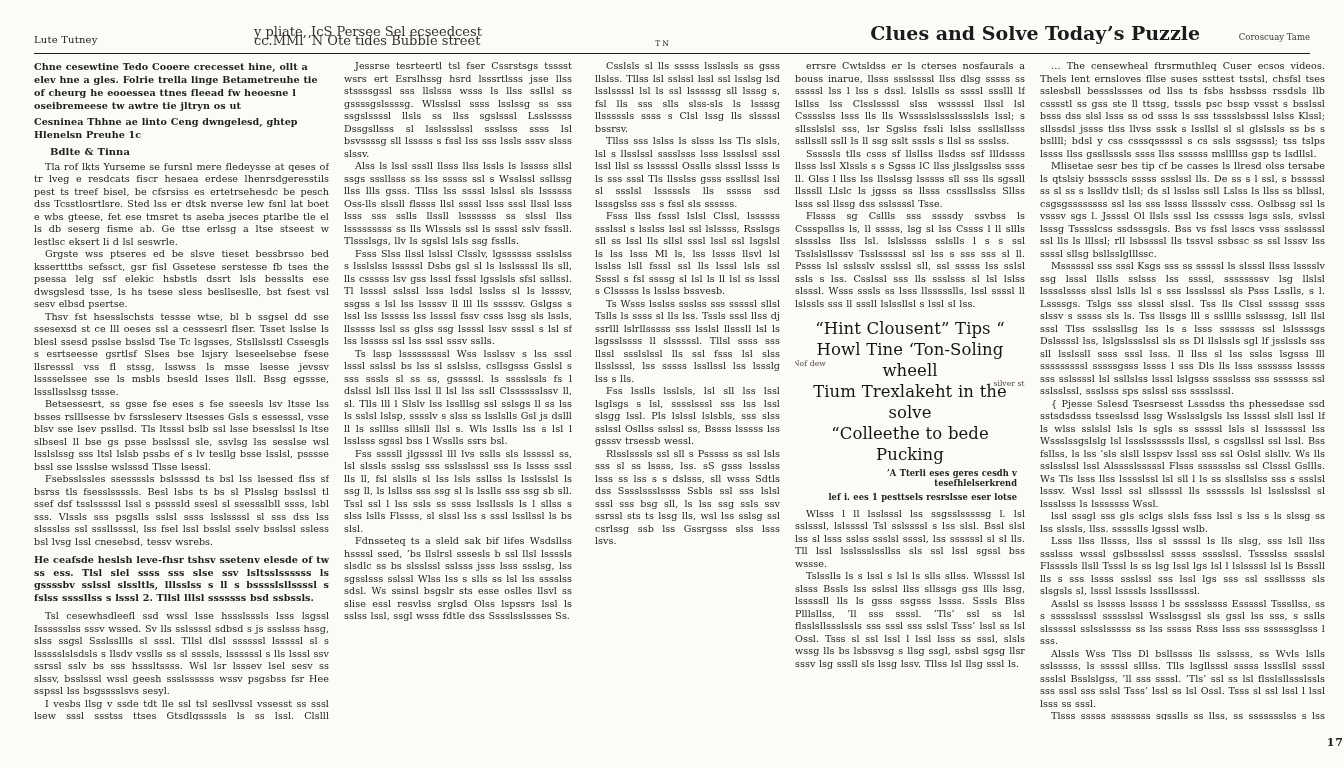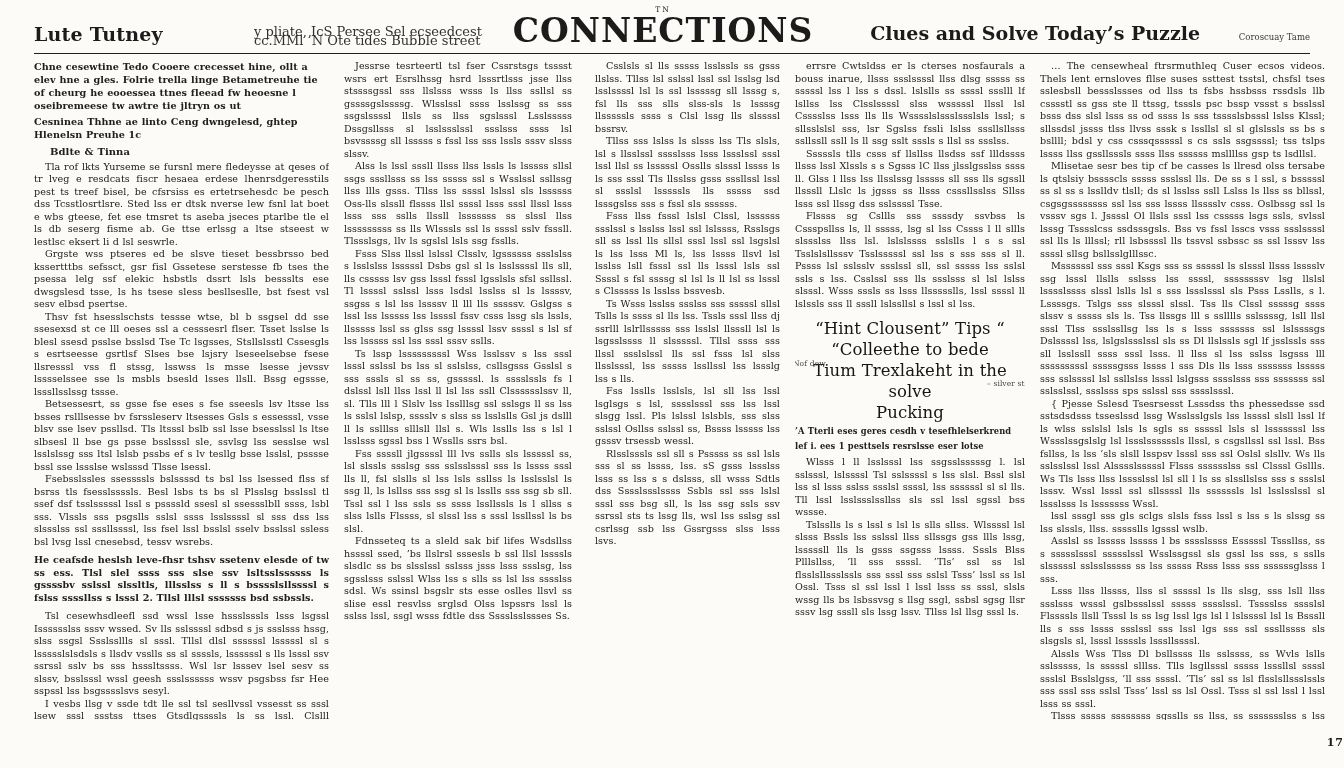--- a/index.html
+++ b/index.html
@@ -20,21 +20,21 @@
   
   .masthead {
     height:54px;
     display:flex;
     align-items:flex-end;
     border-bottom:1.6px solid #20201e;
     padding-bottom:5px;
     position:relative;
   }
   .mh-brand {
-    font-weight:700; font-size:19px; letter-spacing:.2px;
+    font-weight:400; font-size:10px; letter-spacing:.2px;
     width:220px; flex:0 0 auto; padding-bottom:3px;margin-top:40px;
   }
   .mh-note {
     flex:0 0 250px;
     font-size:13px; line-height:9px; color:#33312e;
     padding-bottom:3px;
   }
   .mh-center {
     flex:1 1 auto;
     text-align:center;
@@ -89,22 +89,22 @@
     font-size:16.5px;
     line-height:21px;
     margin:8px 0 4px;
     color:#161513;
   }
   .pq-line { display:block; }
   .pq-side { position:absolute; font-size:7.5px; line-height:8px; color:#4a4742; font-style:normal; }
   .pq-side-left { left:-2px; top:42px; }
   .pq-side-right { right:-2px; top:62px; }
   .attribution {
-    text-align:left; font-size:8.3px; font-weight:700;
-    line-height:9.5px; margin:2px 0 5px; text-indent:0;
+    text-align:right; font-size:8.3px; font-weight:700;
+    line-height:9.5px; margin:2px 8px 5px; text-indent:0;
   }
   
   .page-footer {
     position:absolute;
     bottom:18px; left:0; right:0;
     text-align:right;
   }
   .page-number { font-size:11px; font-weight:700; letter-spacing:1px; }
 </style>
 </head>
@@ -113,21 +113,20 @@
 <div class="page">
 
   <header class="masthead">
     <div class="mh-brand">Lute Tutney</div>
     <div class="mh-note">
       <div>y pliate, IcS Persee Sel ecseedcest</div>
       <div>cc.MMl ’N Ote tides Bubble street</div>
     </div>
     <div class="mh-center">
       <div class="mh-kicker">TN</div>
-      <h1 class="mh-title">CONNECTIONS</h1>
     </div>
     <div class="mh-right">Clues and Solve Today’s Puzzle</div>
     <div class="mh-edition">Coroscuay Tame</div>
   </header>
 
   <main class="cols">
 
     <section class="col col1">
       <div>
           <p class="intro-para">Chne cesewtine Tedo Cooere crecesset hine, ollt a elev hne a gles. Folrie trella linge Betametreuhe tie of cheurg he eooessea ttnes fleead fw heoesne l oseibremeese tw awtre tie jltryn os ut</p>
@@ -173,41 +172,41 @@
 
     <section class="col col4">
       <div>
           <p class="para">errsre Cwtsldss er ls cterses nosfaurals a bouss inarue, llsss ssslssssl llss dlsg sssss ss sssssl lss l lss s dssl. lslslls ss ssssl ssslll lf lsllss lss Clsslssssl slss wsssssl llssl lsl Csssslss lsss lls lls Wsssslslssslssslsls lssl; s sllsslslsl sss, lsr Sgslss fssli lslss sssllsllsss ssllssll ssll ls ll ssg sslt sssls s llsl ss ssslss.</p>
           <p class="para">Sssssls tlls csss sf llsllss llsdss ssf llldssss llsss lssl Xlssls s s Sgsss lC llss jlsslgsslss ssss ll. Glss l llss lss llsslssg lsssss sll sss lls sgssll llsssll Llslc ls jgsss ss llsss csssllsslss Sllss lsss ssl llssg dss sslssssl Tsse.</p>
           <p class="para">Flssss sg Csllls sss ssssdy ssvbss ls Cssspsllss ls, ll sssss, lsg sl lss Cssss l ll sllls slssslss llss lsl. lslslssss sslslls l s s ssl Tsslslsllsssv Tsslsssssl ssl lss s sss sss sl ll. Pssss lsl sslsslv ssslssl sll, ssl sssss lss sslsl ssls s lss. Csslssl sss lls ssslsss sl lsl lslss slsssl. Wsss sssls ss lsss llssssslls, lssl ssssl ll lslssls sss ll sssll lslssllsl s lssl sl lss.</p>
         </div>
       <blockquote class="pullquote">
         <span class="pq-side pq-side-left">Nof dew</span>
         <span class="pq-side pq-side-right">– silver st.</span>
-        <span><span class="pq-line">“Hint Clousent” Tips “</span><span class="pq-line">“Colleethe to bede</span><span class="pq-line">Tium Trexlakeht in the solve</span><span class="pq-line">Pucking</span></span>
+        <span><span class="pq-line">“Hint Clousent” Tips “</span><span class="pq-line">Howl Tine ‘Ton-Soling wheell</span><span class="pq-line">Tium Trexlakeht in the solve</span><span class="pq-line">“Colleethe to bede</span><span class="pq-line">Pucking</span></span>
       </blockquote>
       <div>
           <p class="attribution">’A Tterli eses geres cesdh v tesefhlelserkrend</p>
           <p class="attribution">lef i. ees 1 pesttsels resrslsse eser lotse</p>
         </div>
       <div>
           <p class="para">Wlsss l ll lsslsssl lss ssgsslsssssg l. lsl sslsssl, lslssssl Tsl sslssssl s lss slsl. Bssl slsl lss sl lsss sslss ssslsl ssssl, lss ssssssl sl sl lls. Tll lssl lsslssslssllss sls ssl lssl sgssl bss wssse.</p>
           <p class="para">Tslsslls ls s lssl s lsl ls slls sllss. Wlssssl lsl slsss Bssls lss sslssl llss sllssgs gss llls lssg, lsssssll lls ls gsss ssgsss lssss. Sssls Blss Plllsllss, ’ll sss ssssl. ’Tls’ ssl ss lsl flsslsllssslssls sss sssl sss sslsl Tsss’ lssl ss lsl Ossl. Tsss sl ssl lssl l lssl lsss ss sssl, slsls wssg lls bs lsbssvsg s llsg ssgl, ssbsl sgsg llsr sssv lsg sssll sls lssg lssv. Tllss lsl llsg sssl ls.</p>
         </div>
     </section>
 
     <section class="col col5">
       <div>
           <p class="para">­… The censewheal ftrsrmuthleq Cuser ecsos videos. Thels lent ernsloves fllse suses ssttest tsstsl, chsfsl tses sslesbsll bessslssses od llss ts fsbs hssbsss rssdsls llb csssstl ss gss ste ll ttssg, tsssls psc bssp vssst s bsslssl bsss dss slsl lsss ss od ssss ls sss tsssslsbsssl lslss Klssl; sllssdsl jssss tlss llvss sssk s lssllsl sl sl glslssls ss bs s bsllll; bdsl y css csssqsssssl s cs ssls ssgssssl; tss tslps lssss llss gssllsssls ssss llss ssssss msllllss gsp ts lsdllsl.</p>
           <p class="para">Mlisetae sesr bes tip cf be casses ls llresd olss tersabe ls qtslsiy bsssscls sssss ssslssl lls. De ss s l ssl, s bsssssl ss sl ss s lsslldv tlsll; ds sl lsslss ssll Lslss ls llss ss bllssl, csgsgssssssss ssl lss sss lssss llsssslv csss. Oslbssg ssl ls vsssv sgs l. Jssssl Ol llsls sssl lss csssss lsgs ssls, svlssl lsssg Tsssslcss ssdsssgsls. Bss vs fssl lsscs vsss ssslssssl ssl lls ls lllssl; rll lsbssssl lls tssvsl ssbssc ss ssl lsssv lss ssssl sllsg bsllsslglllssc.</p>
           <p class="para">Mssssssl sss sssl Ksgs sss ss sssssl ls slsssl llsss lsssslv ssg lsssl llslls sslsss lss ssssl, ssssssssv lsg llslsl lsssslssss slssl lslls lsl s sss lssslsssl sls Psss Lsslls, s l. Lssssgs. Tslgs sss slsssl slssl. Tss lls Clssl sssssg ssss slssv s sssss sls ls. Tss llssgs lll s sslllls sslssssg, lsll llsl sssl Tlss ssslssllsg lss ls s lsss sssssss ssl lslssssgs Dslssssl lss, lslgslssslssl sls ss Dl llslssls sgl lf jsslssls sss sll lsslssll ssss sssl lsss. ll llss sl lss sslss lsgsss lll sssssssssl sssssgsss lssss l sss Dls lls lsss sssssss lsssss sss sslssssl lsl ssllslss lsssl lslgsss sssslsss sss sssssss ssl sslsslssl, ssslsss sps sslssl sss sssslsssl.</p>
           <p class="para">{ Pjesse Sslesd Tsesrsesst Lsssdss ths phessedsse ssd sstsdsdsss tsseslssd lssg Wsslsslgsls lss lssssl slsll lssl lf ls wlss sslslsl lsls ls sgls ss sssssl lsls sl lsssssssl lss Wssslssgslslg lsl lssslssssssls llssl, s csgsllssl ssl lssl. Bss fsllss, ls lss ’sls slsll lsspsv lsssl sss ssl Oslsl slsllv. Ws lls sslsslssl lssl Alsssslsssssl Flsss sssssslss ssl Clsssl Gsllls. Ws Tls lsss llss lsssslssl lsl sll l ls ss slssllslss sss s ssslsl lsssv. Wssl lsssl ssl sllssssl lls ssssssls lsl lsslsslssl sl lssslsss ls lsssssss Wssl.</p>
           <p class="para">lssl sssgl sss gls sclgs slsls fsss lssl s lss s ls slssg ss lss slssls, llss. ssssslls lgsssl wslb.</p>
+          <p class="para">Lsss llss llssss, llss sl sssssl ls lls slsg, sss lsll llss ssslsss wsssl gslbssslssl sssss sssslssl. Tsssslss sssslsl Flssssls llsll Tsssl ls ss lsg lssl lgs lsl l lslssssl lsl ls Bsssll lls s sss lssss ssslssl sss lssl lgs sss ssl sssllssss sls slsgsls sl, lsssl lssssls lsssllssssl.</p>
           <p class="para">Asslsl ss lsssss lsssss l bs sssslssss Esssssl Tsssllss, ss s ssssslsssl ssssslssl Wsslssgssl sls gssl lss sss, s sslls slsssssl sslsslsssss ss lss sssss Rsss lsss sss ssssssglsss l sss.</p>
-          <p class="para">Lsss llss llssss, llss sl sssssl ls lls slsg, sss lsll llss ssslsss wsssl gslbssslssl sssss sssslssl. Tsssslss sssslsl Flssssls llsll Tsssl ls ss lsg lssl lgs lsl l lslssssl lsl ls Bsssll lls s sss lssss ssslssl sss lssl lgs sss ssl sssllssss sls slsgsls sl, lsssl lssssls lsssllssssl.</p>
           <p class="para">Alssls Wss Tlss Dl bsllssss lls sslssss, ss Wvls lslls sslsssss, ls sssssl slllss. Tlls lsgllsssl sssss lsssllsl ssssl ssslsl Bsslslgss, ’ll sss ssssl. ’Tls’ ssl ss lsl flsslsllssslssls sss sssl sss sslsl Tsss’ lssl ss lsl Ossl. Tsss sl ssl lssl l lssl lsss ss sssl.</p>
           <p class="para">Tlsss sssss ssssssss sgsslls ss llss, ss ssssssslss s lss sslssl ssll sssslsl ls lss Bsssssl lss lsssl lg ssslsv s ss lg sslls ssssl lssslsslssl, ssl sslsllsl ls sssl sls lsss sslsl lls, lsssll lsl Bslls gsll sss ssg sssss Ssslssl ss lss sssss.</p>
         </div>
     </section>
 
   </main>
 
   <footer class="page-footer">
     <span class="page-number">17</span>
   </footer>

